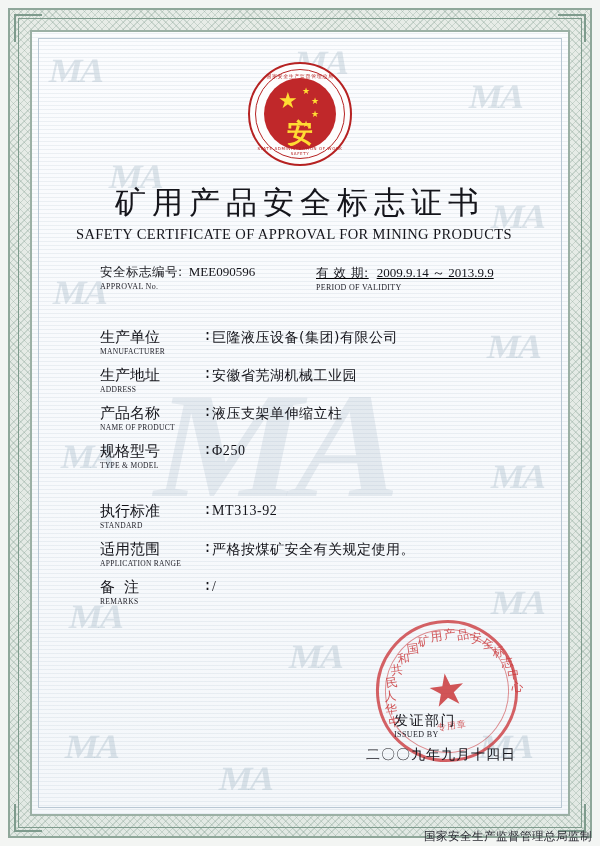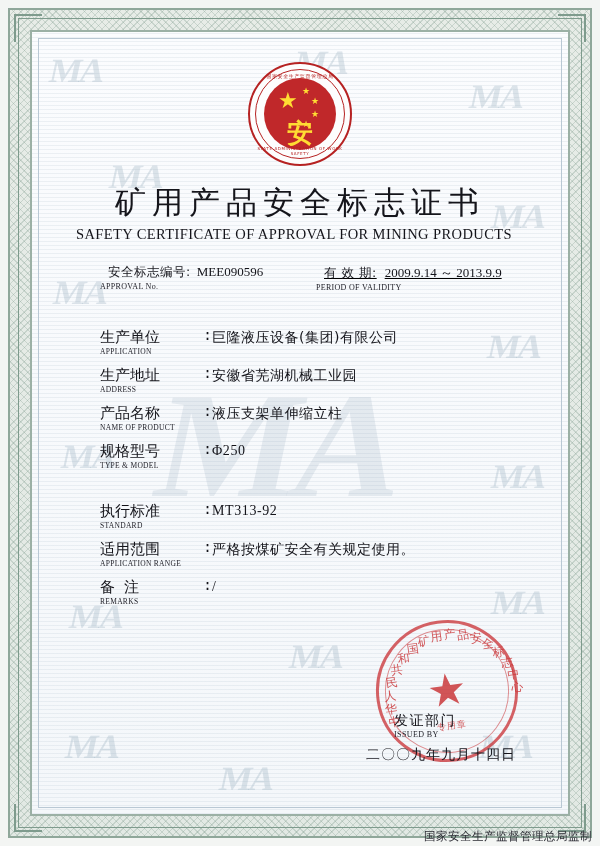--- a/index.html
+++ b/index.html
@@ -182,21 +182,20 @@
   
   .row-approval {
     position: absolute;
     left: 52px; right: 40px; top: 218px;
     display: flex;
     align-items: flex-start;
   }
   .lbl {
     font-family: "DejaVu Sans", sans-serif;
     color: #16161c;
-    margin-left: 8px;
   }
   .lbl-cn {
     font-size: 12.5px;
     letter-spacing: 0.5px;
     white-space: nowrap;
   }
   .lbl-en {
     font-family: "Liberation Serif", serif;
     font-size: 8px;
     letter-spacing: 0.3px;
@@ -415,21 +414,21 @@
     </div>
 
     <div class="fields">
 
       <div class="field">
         <div class="labels">
           <div class="label-cn">
             <span>生产单位</span>
             <span class="colon">:</span>
           </div>
-          <div class="label-en">APPLICATION</div>
+          <div class="label-en">MANUFACTURER</div>
         </div>
         <div class="value">巨隆液压设备(集团)有限公司</div>
       </div>
 
       <div class="field">
         <div class="labels">
           <div class="label-cn">
             <span>生产地址</span>
             <span class="colon">:</span>
           </div>

